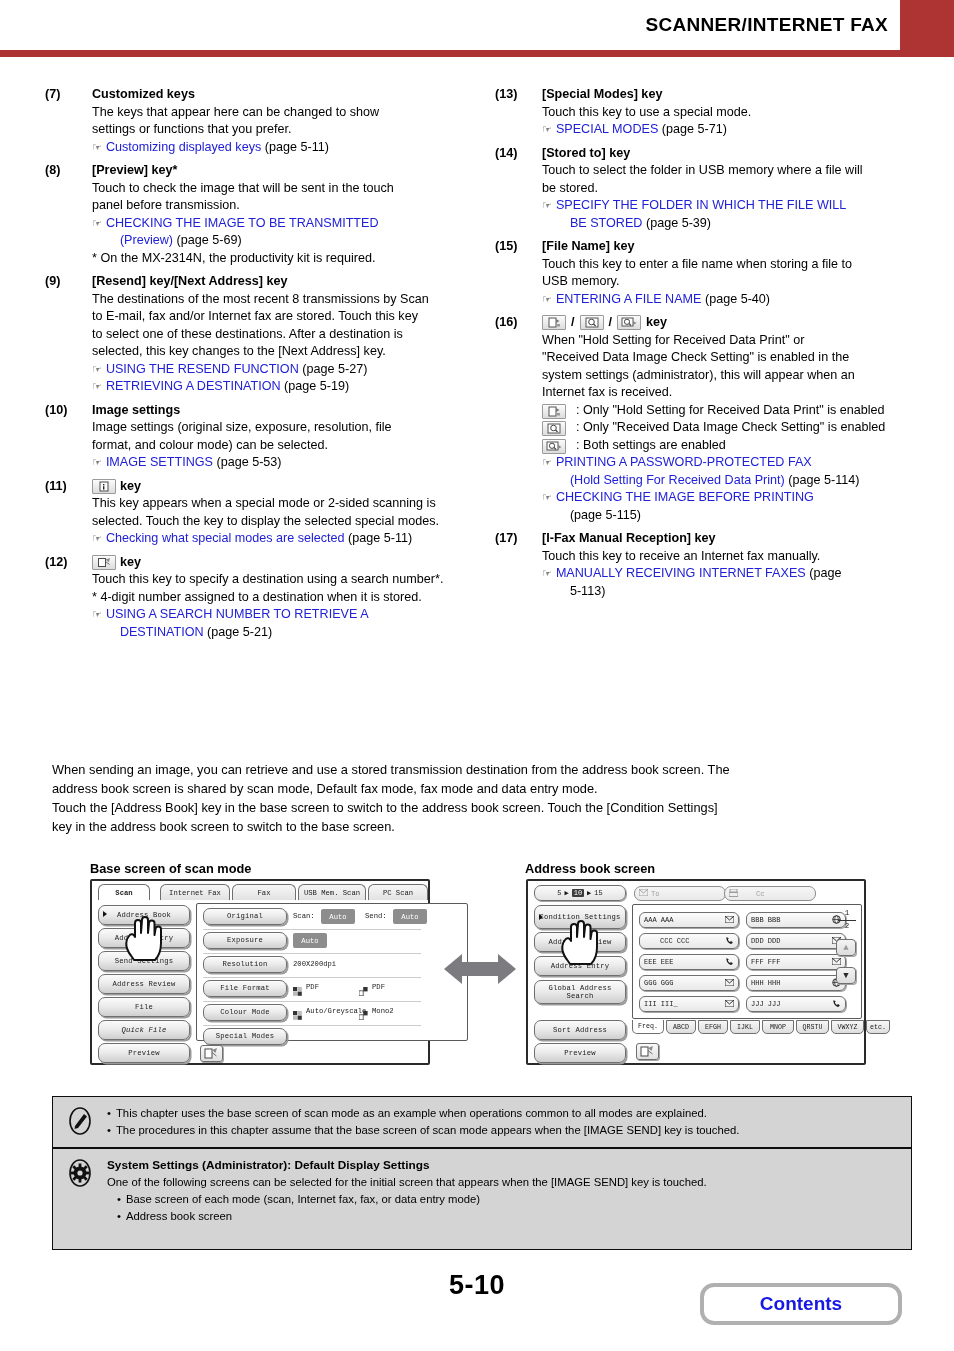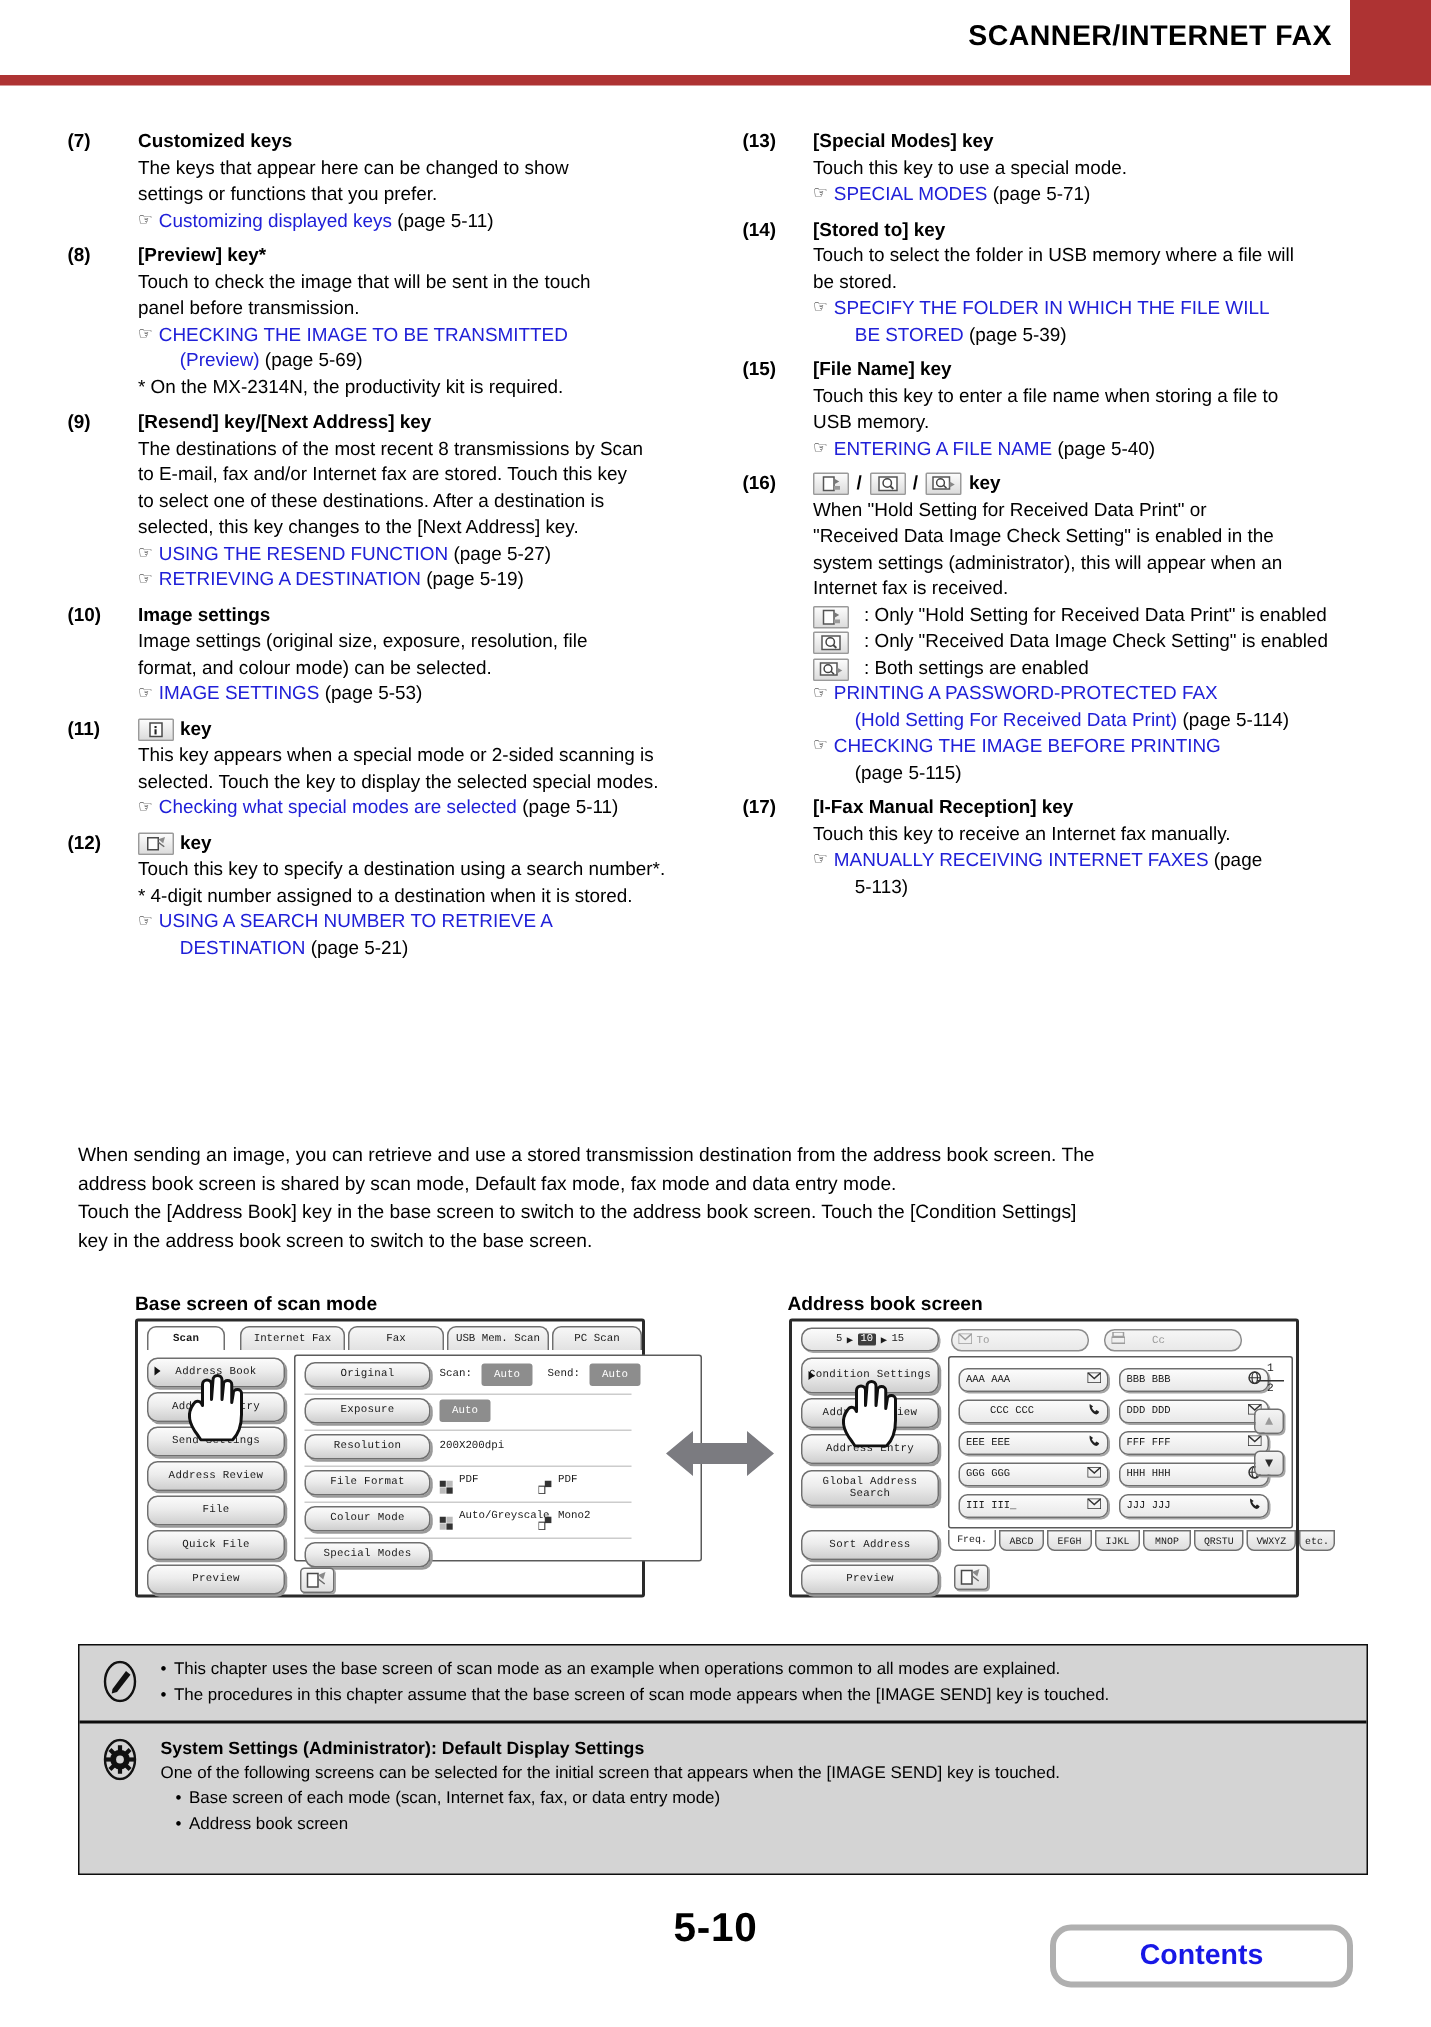--- a/index.html
+++ b/index.html
@@ -494,21 +494,21 @@
     <div class="tab" style="left:136px; width:64px;">Fax</div>
     <div class="tab" style="left:202px; width:68px;">USB Mem. Scan</div>
     <div class="tab" style="left:272px; width:60px;">PC Scan</div>
   </div>
 
   <div class="btn sidebtn" style="top:24px;">Address Book</div>
   <div class="btn sidebtn" style="top:47px;">Address Entry</div>
   <div class="btn sidebtn" style="top:70px;">Send Settings</div>
   <div class="btn sidebtn" style="top:93px;">Address Review</div>
   <div class="btn sidebtn" style="top:116px;">File</div>
-  <div class="btn sidebtn" style="top:139px;">Quick File</div>
+  <div class="btn sidebtn" style="top:139px;font-style:italic;">Quick File</div>
   <div class="btn sidebtn" style="top:162px;">Preview</div>
 
   <div style="position:absolute;left:11px;top:30px;width:0;height:0;border-left:4px solid #111;border-top:3px solid transparent;border-bottom:3px solid transparent;"></div>
 
   <div class="hand" style="left:28px; top:32px;">
     <svg width="46" height="48" viewBox="0 0 46 48">
       <path d="M12 44 C4 34 6 27 9 23 C11 20 14 21 15 24 L15 10 C15 6 21 6 21 10 L21 20 L22 7 C22 3 28 3 28 7 L28 20 L29 10 C29 6.5 34.5 6.5 34.5 10 L34.5 22 L35.5 16 C35.5 12.5 41 12.5 41 16 L41 30 C41 38 38 44 35 47 L14 47 Z" fill="#ffffff" stroke="#111" stroke-width="2" stroke-linejoin="round"></path>
     </svg>
   </div>
 
@@ -597,21 +597,21 @@
 
   <div class="tocc" style="left:106px; top:5px; width:92px;">
     <span>
       <svg width="9" height="7" viewBox="0 0 9 7">
           <rect x="0" y="0" width="9" height="7" fill="none" stroke="#9d9d9d" stroke-width="1"></rect>
           <path d="M0 0 L4.5 4 L9 0" fill="none" stroke="#9d9d9d" stroke-width="1"></path>
         </svg>
     </span>
     <span>To</span>
   </div>
-  <div class="tocc" style="left:208px; top:5px; width:92px;gap:18px;">
+  <div class="tocc" style="left:196px; top:5px; width:92px;gap:18px;">
     <span>
       <svg width="9" height="8" viewBox="0 0 9 8">
           <rect x="1" y="0" width="7" height="3" fill="none" stroke="#9d9d9d" stroke-width="1"></rect>
           <rect x="0" y="3.5" width="9" height="4" fill="none" stroke="#9d9d9d" stroke-width="1"></rect>
         </svg>
     </span>
     <span>Cc</span>
   </div>
 
   <div class="btn sidebtn" style="top:24px; height:24px;">Condition Settings</div>

